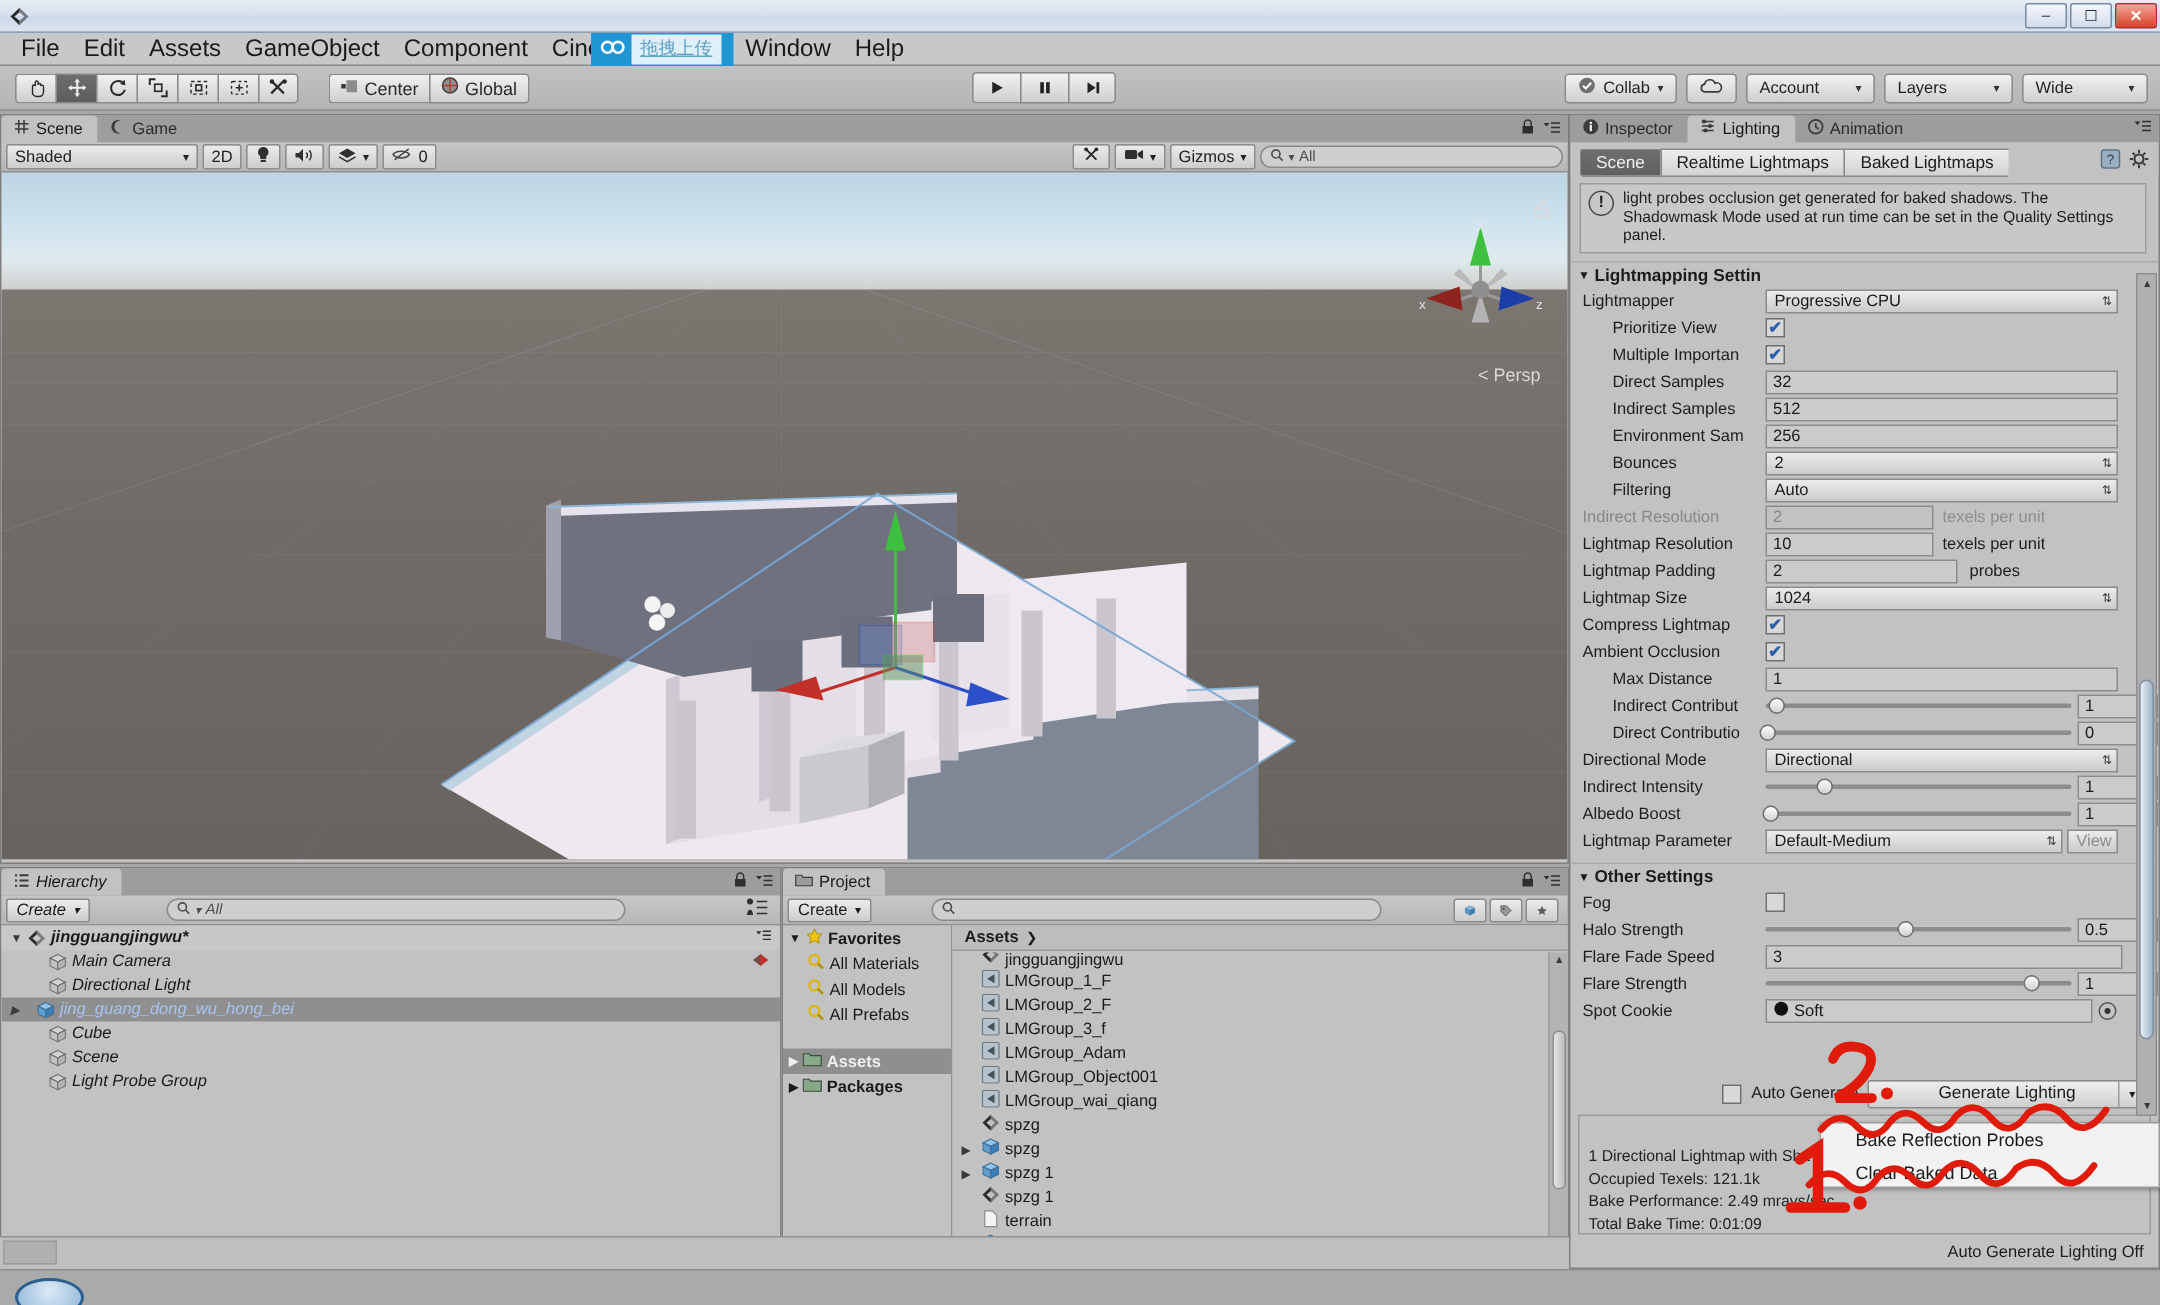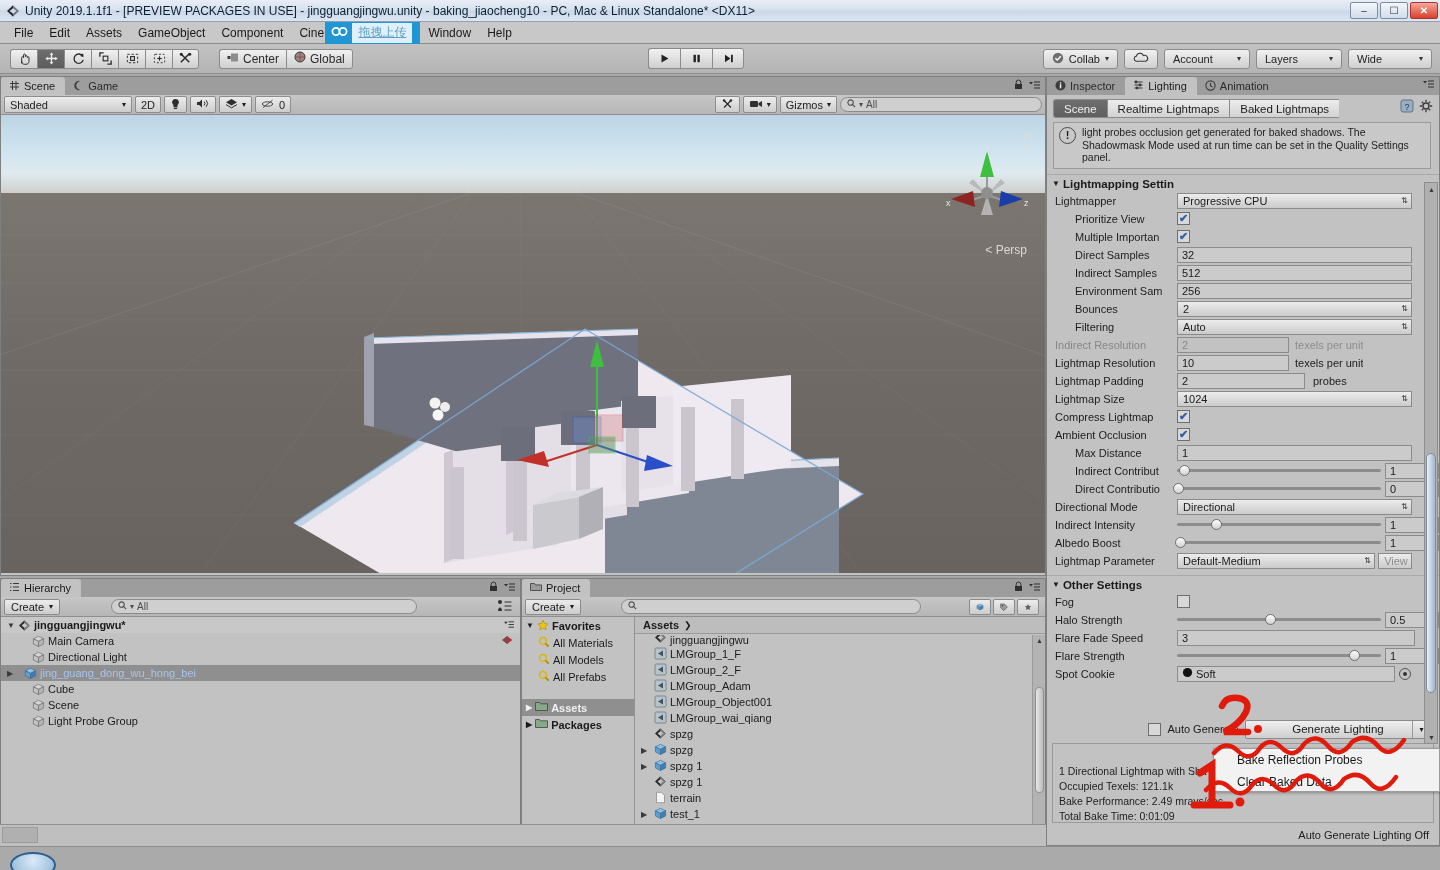--- a/index.html
+++ b/index.html
@@ -29,21 +29,21 @@
     display:flex; align-items:center; justify-content:center; font-size:10px; color:#233;
   }
   .win-btn.close { background:linear-gradient(to bottom,#f3a79a,#d8422a); border-color:#a33; color:#fff; font-weight:bold; }
 
   
   .menubar {
     position:absolute; left:0; top:22px; width:1440px; height:22px;
     background:#c8c8c8; border-bottom:1px solid #8c8c8c;
     display:flex; align-items:center; padding-left:6px;
   }
-  .menu-item { padding:2px 8px; font-size:12px; color:#1a1a1a; white-space:nowrap; }
+  .menu-item { padding:2px 8px; font-size:16px; color:#1a1a1a; white-space:nowrap; }
   .cine-clip { max-width:34px; overflow:hidden; }
   .upload-chip {
     height:22px; display:flex; align-items:center; gap:4px;
     background:#2196d4; padding:0 8px 0 6px; color:#eaf6ff; font-size:12px;
   }
   .upload-chip .chip-text { background:#dff0fb; color:#5f9fc5; padding:2px 6px; height:20px; display:flex; align-items:center;text-decoration:underline;}
   .cloud-glyph { color:#fff; font-size:13px; }
 
   
   .toolbar {
@@ -110,21 +110,21 @@
   .sky { position:absolute; inset:0 0 auto 0; height:78px;
          background:linear-gradient(to bottom,#bcd4e4 0%,#cfe4ef 45%,#dfeaef 75%,#cfd0cd 100%); }
   .ground { position:absolute; left:0; top:78px; right:0; bottom:0;
             background:linear-gradient(to bottom,#7c7671 0%,#716b67 40%,#696360 100%); }
   .gridlines { position:absolute; inset:0; opacity:.2; }
   .gizmo-box { position:absolute; right:10px; top:28px; width:96px; height:96px; }
   .persp-lbl { position:absolute; right:18px; top:128px; font-size:12px; color:#d9d9d9; }
   .lock-sm { position:absolute; right:12px; top:18px; font-size:11px; color:#d8d8d8; }
 
   
-  #hierarchy-panel { left:0; top:578px; width:521px; height:268px; }
+  #hierarchy-panel { left:0; top:578px; width:521px; height:268px;font-style:italic; }
   .hsearch { height:20px; background:linear-gradient(to bottom,#c6c6c6,#b6b6b6);
              border-bottom:1px solid #8f8f8f; display:flex; align-items:center; gap:4px; padding:0 3px; }
   .create-btn { height:16px; padding:0 6px; border:1px solid #8b8b8b; border-radius:2px;
                 background:linear-gradient(to bottom,#ececec,#cccccc); font-size:11px;
                 display:flex; align-items:center; gap:5px; }
   .h-list { background:#c2c2c2; height:calc(100% - 38px); overflow:hidden; }
   .h-row { height:16px; display:flex; align-items:center; font-size:11px; padding-left:6px; color:#1a1a1a; position:relative; }
   .h-row.root { background:#c8c8c8; font-weight:bold; }
   .h-row.selected { background:#8f8f8f; color:#a8c4ee; }
   .h-row .twisty { width:11px; font-size:8px; color:#3a3a3a; }
@@ -216,21 +216,20 @@
 
 <div id="app">
 
   <div class="titlebar">
     <span class="title-ico">
       <svg width="14" height="14" viewBox="0 0 14 14">
           <path d="M1 7 L7 1.2 L7 4.2 L3.6 7 L7 9.8 L7 12.8 Z" fill="#26282a"></path>
           <path d="M13 7 L7 12.8 L7 9.8 L10.4 7 L7 4.2 L7 1.2 Z" fill="#26282a" opacity=".55"></path>
         </svg>
     </span>
-    <span class="title-text">Unity 2019.1.1f1 - [PREVIEW PACKAGES IN USE] - jingguangjingwu.unity - baking_jiaocheng10 - PC, Mac &amp; Linux Standalone* &lt;DX11&gt;</span>
     <div class="win-btns">
       <div class="win-btn">–</div>
       <div class="win-btn">☐</div>
       <div class="win-btn close">✕</div>
     </div>
   </div>
 
   <div class="menubar">
     <div class="menu-item">File</div>
     <div class="menu-item">Edit</div>
@@ -826,20 +825,28 @@
                 </svg></span>
             <span>LMGroup_1_F</span>
           </div>
           <div class="p-row">
             <span class="twisty"></span>
             <span><svg width="13" height="13" viewBox="0 0 13 13">
                   <rect x="1" y="1" width="11" height="11" rx="1" fill="#b8c4cc" stroke="#6a7880" stroke-width=".8"></rect>
                   <path d="M4 6.5 L9 3.5 V9.5z" fill="#45535c"></path>
                 </svg></span>
             <span>LMGroup_2_F</span>
+          </div>
+          <div class="p-row">
+            <span class="twisty"></span>
+            <span><svg width="13" height="13" viewBox="0 0 13 13">
+                  <rect x="1" y="1" width="11" height="11" rx="1" fill="#b8c4cc" stroke="#6a7880" stroke-width=".8"></rect>
+                  <path d="M4 6.5 L9 3.5 V9.5z" fill="#45535c"></path>
+                </svg></span>
+            <span>LMGroup_3_f</span>
           </div>
           <div class="p-row">
             <span class="twisty"></span>
             <span><svg width="13" height="13" viewBox="0 0 13 13">
                   <rect x="1" y="1" width="11" height="11" rx="1" fill="#b8c4cc" stroke="#6a7880" stroke-width=".8"></rect>
                   <path d="M4 6.5 L9 3.5 V9.5z" fill="#45535c"></path>
                 </svg></span>
             <span>LMGroup_Adam</span>
           </div>
           <div class="p-row">

